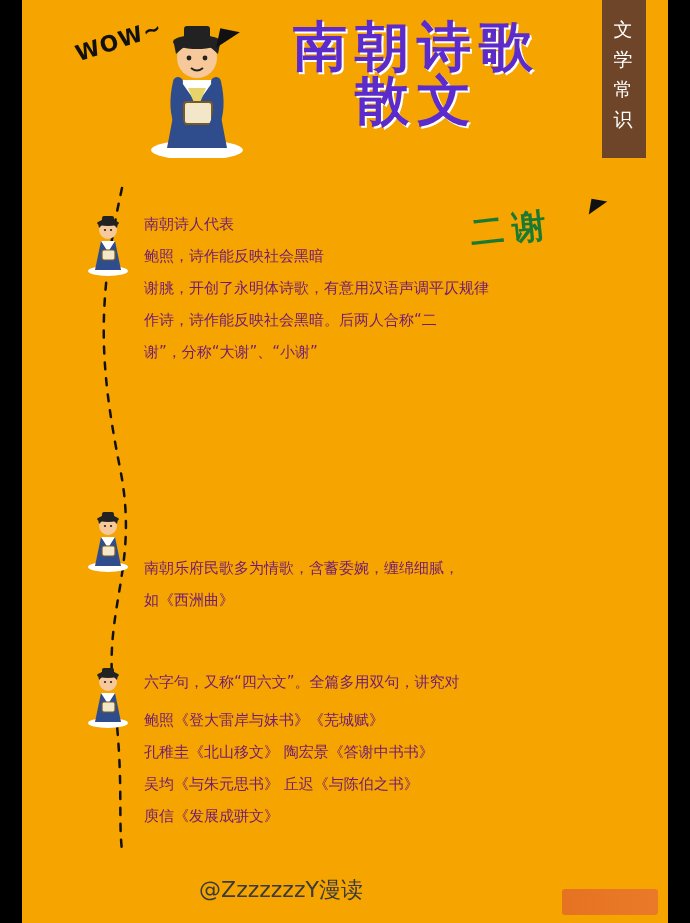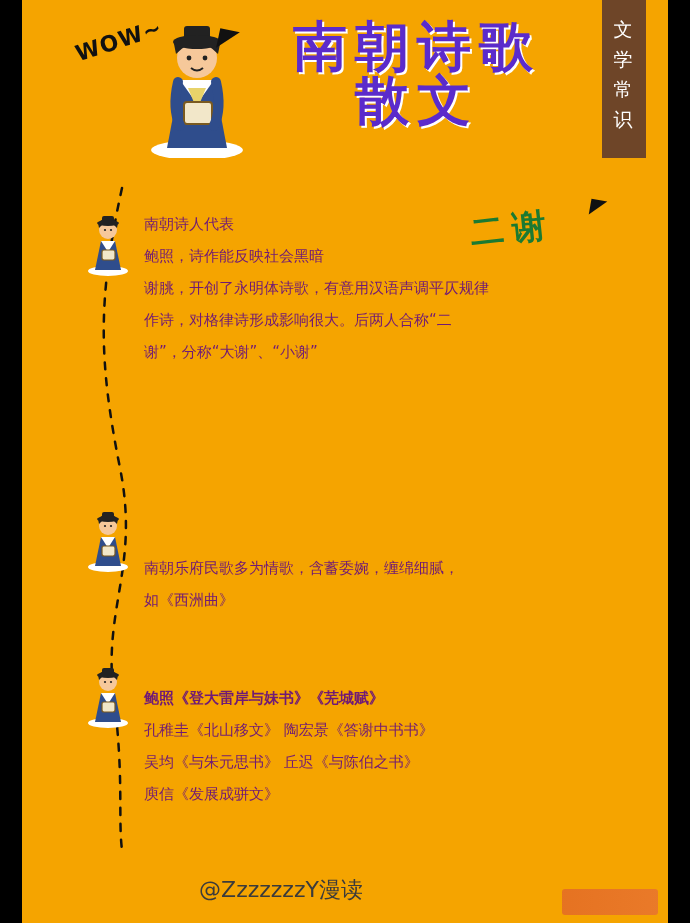--- a/index.html
+++ b/index.html
@@ -136,21 +136,21 @@
   }
   .sec2 .sec-icon { top: 292px; }
   .sec3 .sec-text {
     position: absolute;
     left: 122px;
     top: 408px;
     width: 480px;
   }
   .sec3 .sec-icon { top: 408px; }
   .p { margin: 0; }
-  .p.gap { margin-top: 16px; font-weight: bold; }
+  .p.gap { margin-top: 6px; }
 
   .erxie {
     position: absolute;
     left: 448px;
     top: 28px;
     font-family: "DejaVu Sans", sans-serif;
     font-size: 34px;
     font-weight: bold;
     color: #1B7A32;
     letter-spacing: 8px;
@@ -259,21 +259,21 @@
           <path d="M15 14 q9 -10 18 0 l1 -5 q-10 -10 -20 0 Z" fill="#222"></path>
           <rect x="18" y="2" width="12" height="7" rx="2" fill="#222"></rect>
           <ellipse cx="24" cy="9" rx="11" ry="3" fill="#222"></ellipse>
           <circle cx="21" cy="16" r="1.1" fill="#222"></circle>
           <circle cx="27" cy="16" r="1.1" fill="#222"></circle>
         </svg>
         <div class="sec-text">
           <p class="p">南朝诗人代表</p>
           <p class="p">鲍照，诗作能反映社会黑暗</p>
           <p class="p">谢朓，开创了永明体诗歌，有意用汉语声调平仄规律</p>
-          <p class="p">作诗，对格律诗形成影响很大。后两人合称“二</p>
+          <p class="p">作诗，诗作能反映社会黑暗。后两人合称“二</p>
           <p class="p">谢”，分称“大谢”、“小谢”</p>
         </div>
       </div>
 
       <div class="section sec2">
         <svg class="sec-icon" viewBox="0 0 48 62">
           <ellipse cx="24" cy="57" rx="20" ry="5" fill="#ffffff"></ellipse>
           <path d="M11 56 L17 27 L31 27 L37 56 Z" fill="#2f4d8c"></path>
           <path d="M17 27 L24 38 L31 27 Z" fill="#ffffff"></path>
           <rect x="18" y="36" width="13" height="10" rx="2" fill="#f2e7c9" stroke="#7a5a20" stroke-width="1.2"></rect>
@@ -297,20 +297,21 @@
           <path d="M17 27 L24 38 L31 27 Z" fill="#ffffff"></path>
           <rect x="18" y="36" width="13" height="10" rx="2" fill="#f2e7c9" stroke="#7a5a20" stroke-width="1.2"></rect>
           <circle cx="24" cy="16" r="9" fill="#f6c89a"></circle>
           <path d="M15 14 q9 -10 18 0 l1 -5 q-10 -10 -20 0 Z" fill="#222"></path>
           <rect x="18" y="2" width="12" height="7" rx="2" fill="#222"></rect>
           <ellipse cx="24" cy="9" rx="11" ry="3" fill="#222"></ellipse>
           <circle cx="21" cy="16" r="1.1" fill="#222"></circle>
           <circle cx="27" cy="16" r="1.1" fill="#222"></circle>
         </svg>
         <div class="sec-text">
+          <p class="p">六字句，又称“四六文”。全篇多用双句，讲究对</p>
           <p class="p gap">鲍照《登大雷岸与妹书》《芜城赋》</p>
           <p class="p">孔稚圭《北山移文》 陶宏景《答谢中书书》</p>
           <p class="p">吴均《与朱元思书》 丘迟《与陈伯之书》</p>
           <p class="p">庾信《发展成骈文》</p>
         </div>
       </div>
 
     </div>
 
     <div class="footer">@ZzzzzzzY漫读</div>

